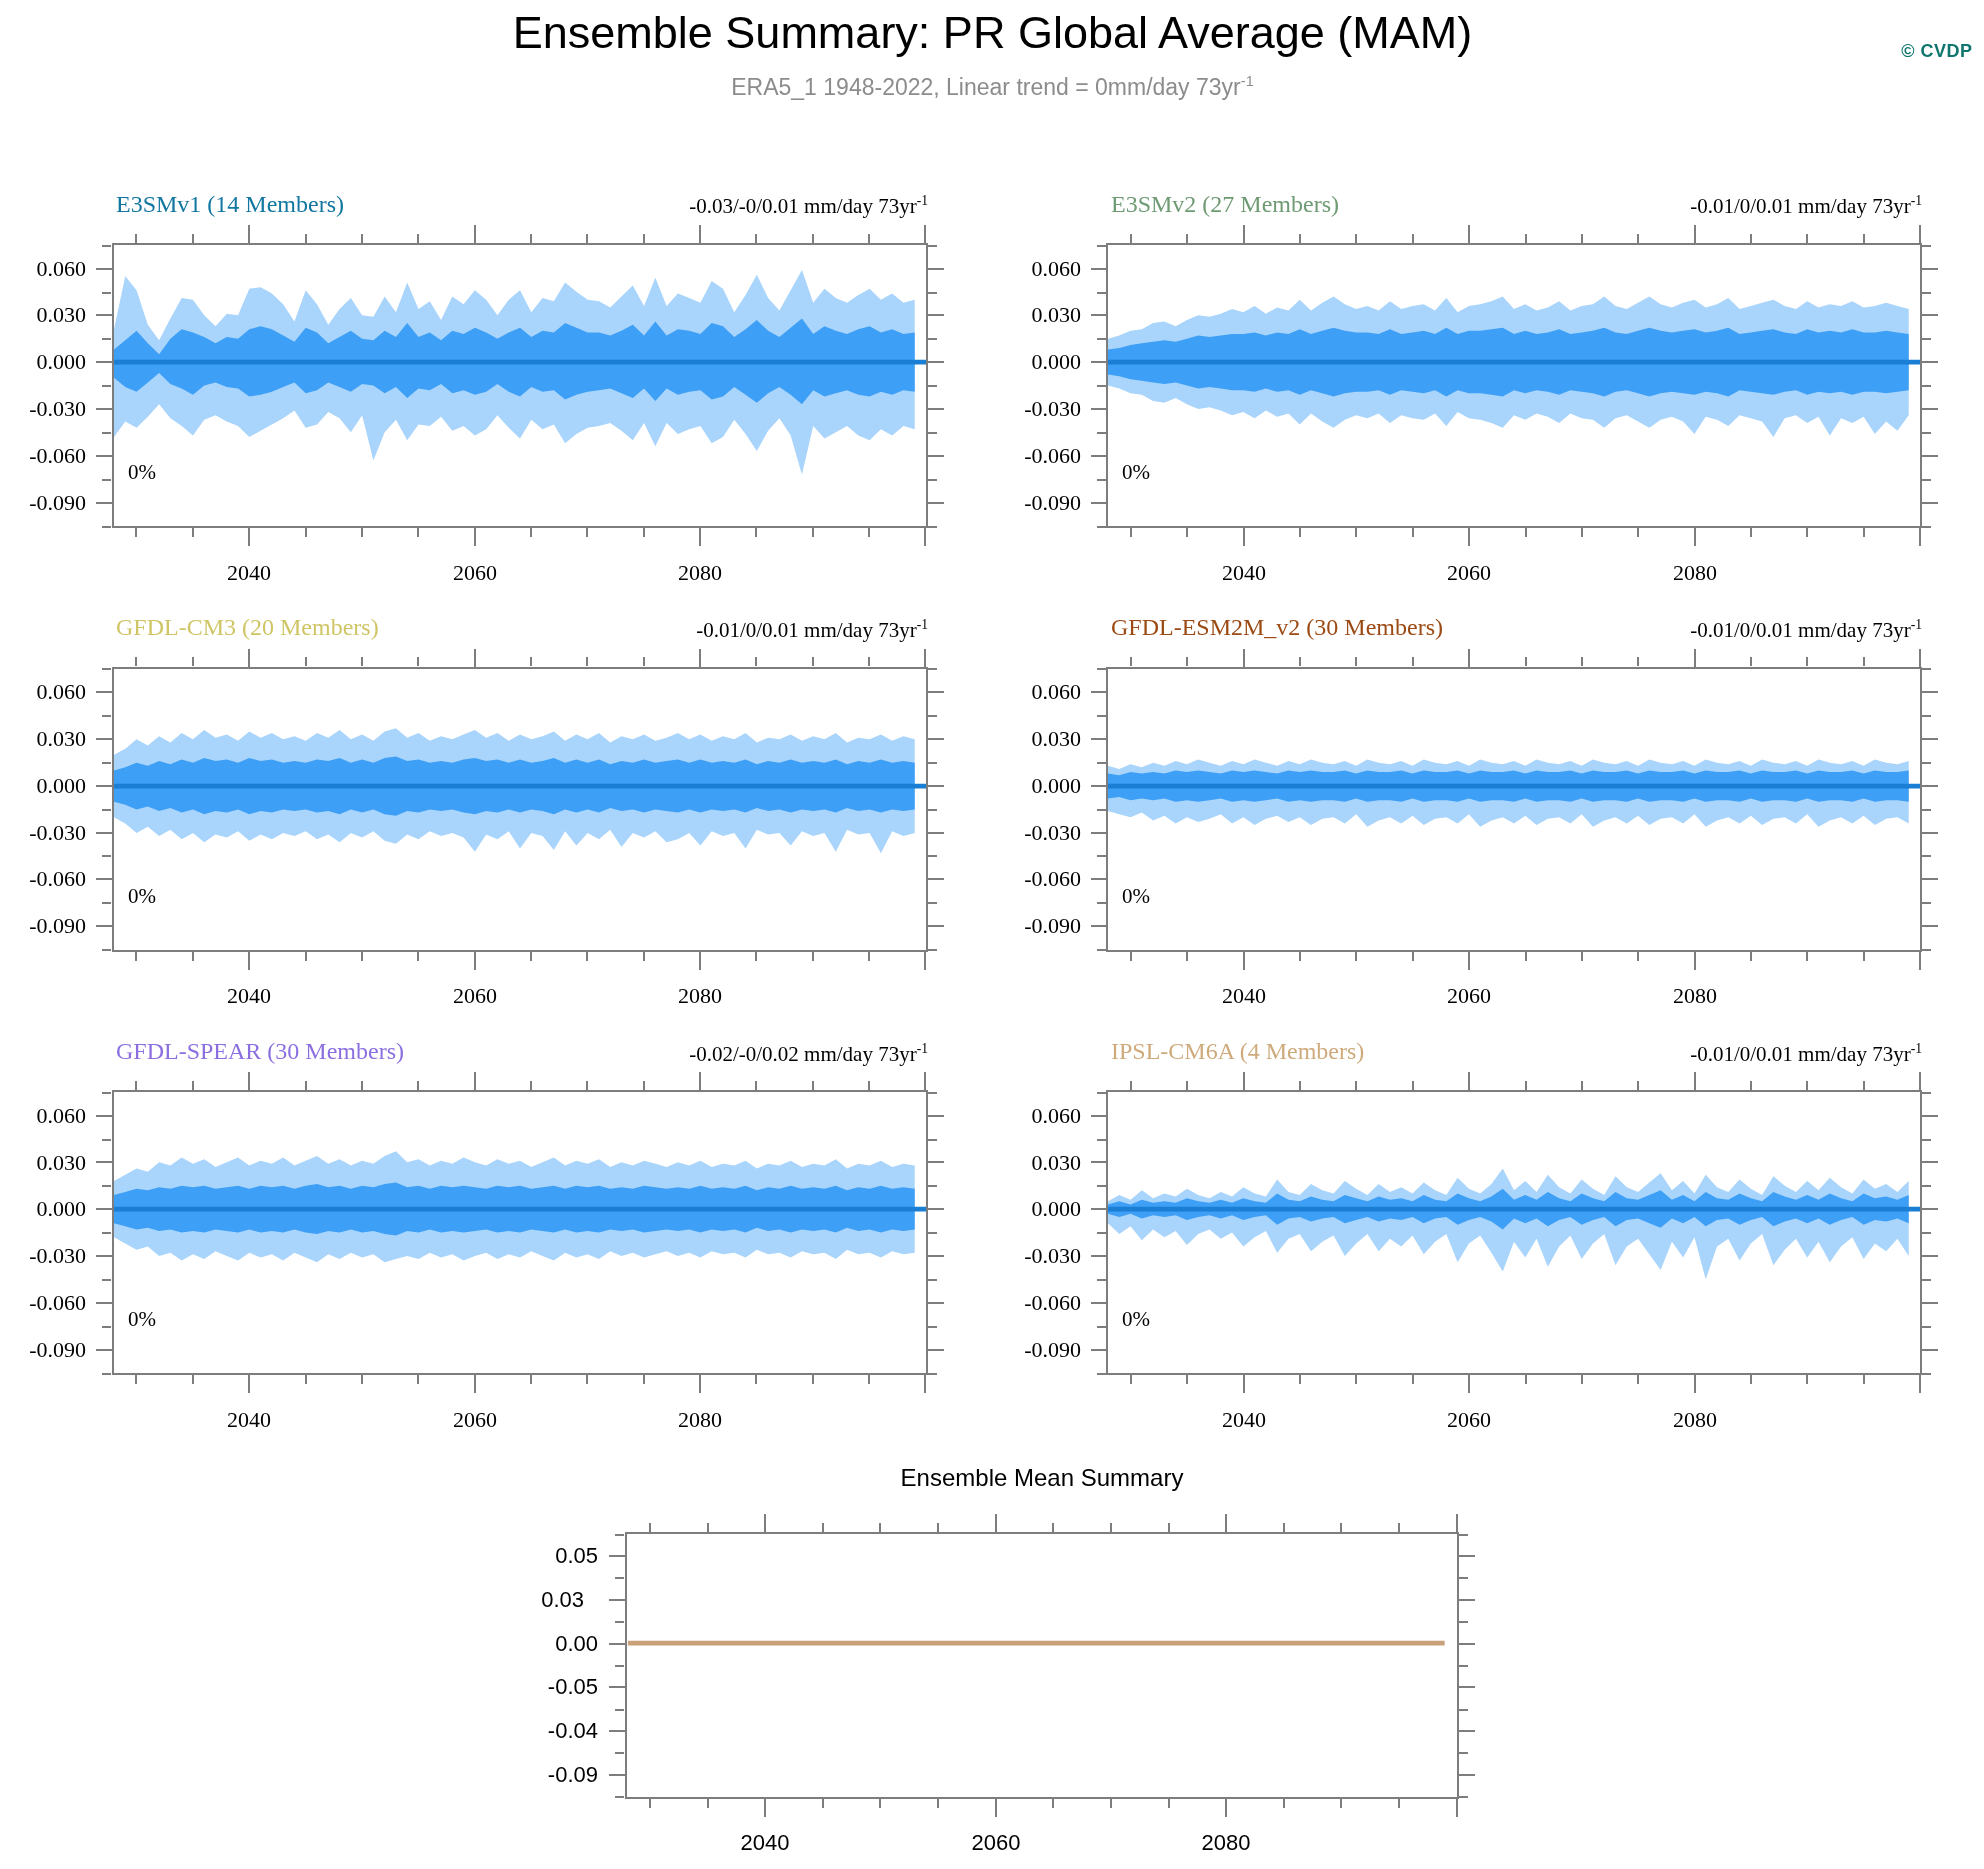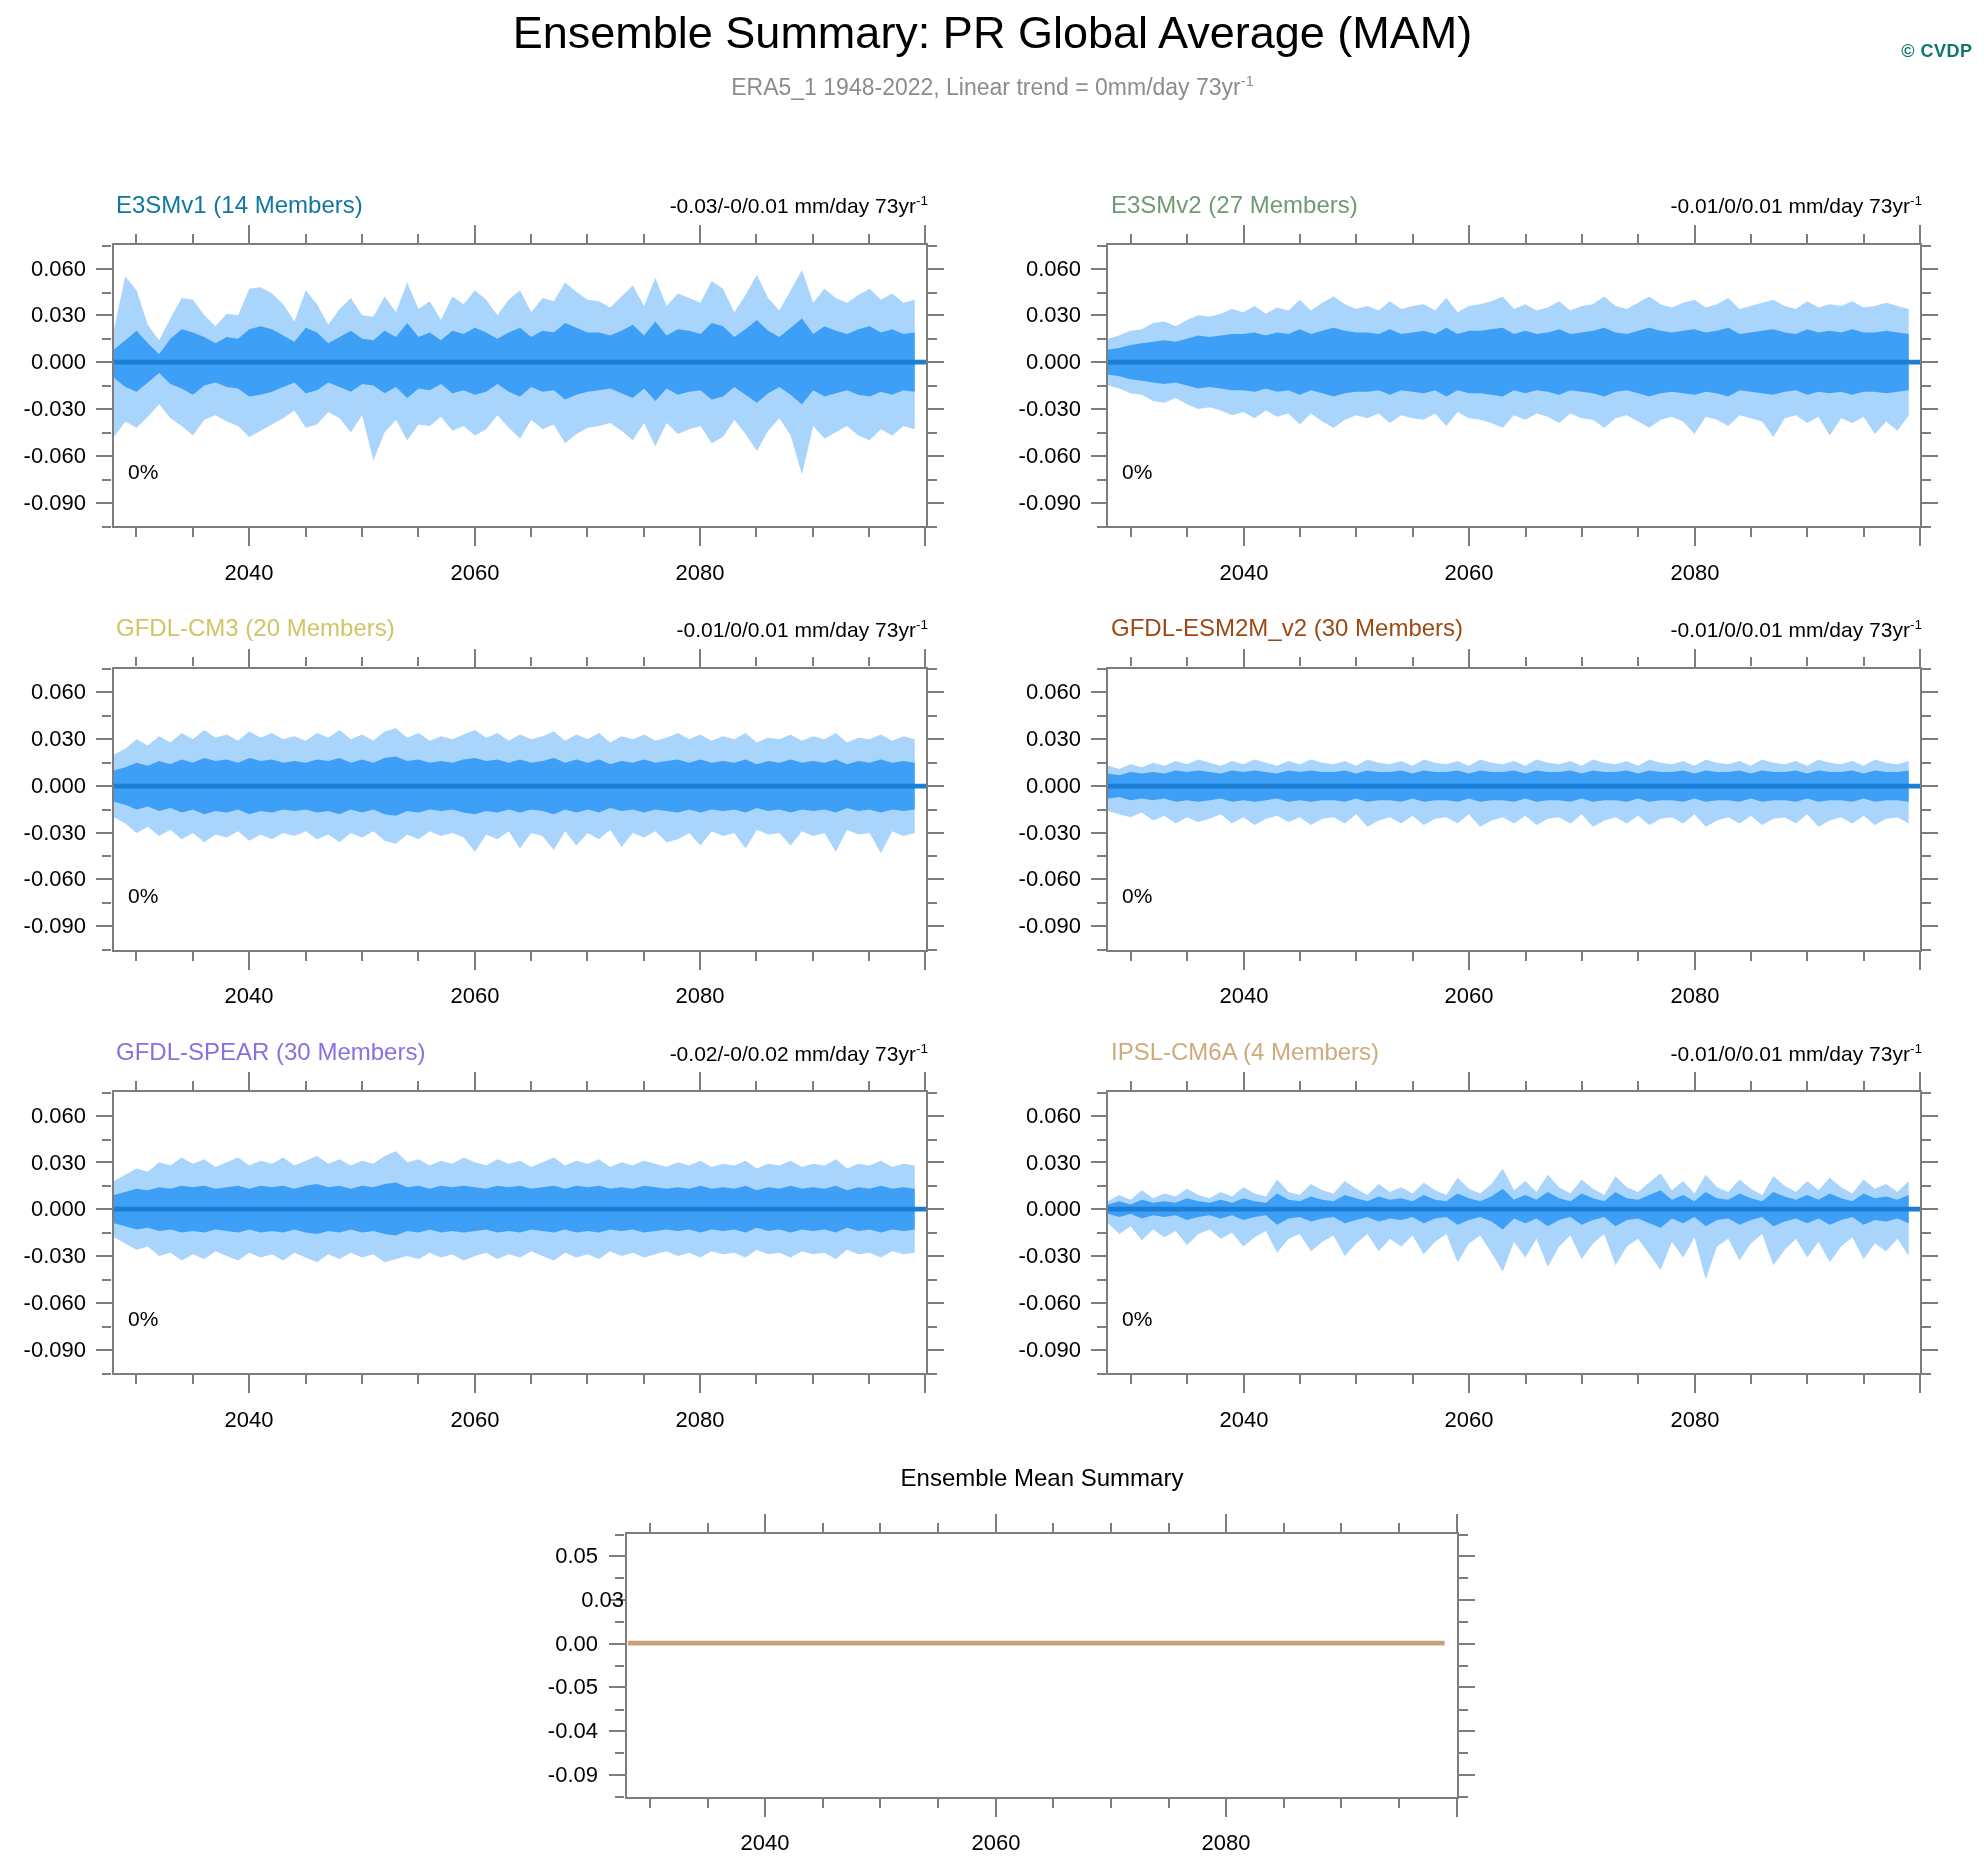--- a/index.html
+++ b/index.html
@@ -5,21 +5,21 @@
   html,body{margin:0;padding:0;background:#fff;}
   body{width:1985px;height:1870px;font-family:"Liberation Sans",sans-serif;position:relative;overflow:hidden;}
 
   #main-title{position:absolute;left:0;top:7.3px;width:1985px;text-align:center;
     font-size:45px;color:#000;letter-spacing:0px;}
   #sub-title{position:absolute;left:0;top:73px;width:1985px;text-align:center;
     font-size:23px;color:#8c8c8c;}
   #sub-title .sup{font-size:14.6px;vertical-align:super;}
   #cvdp{position:absolute;right:12.5px;top:41px;font-size:18px;font-weight:bold;color:#0f766e;letter-spacing:0.5px;}
 
-  .panel{position:absolute;}
+  .panel{position:absolute;font-family:Liberation Serif, serif;}
   .panel-title{position:absolute;font-size:24px;white-space:nowrap;}
   .panel-trend{position:absolute;font-size:21px;color:#000;white-space:nowrap;}
   .panel-trend .sup{font-size:13.6px;vertical-align:super;}
 
   .frame{position:absolute;border:2.1px solid #7d7d7d;box-sizing:border-box;background:#fff;overflow:hidden;}
   .frame svg{display:block;position:absolute;left:0;top:0;}
 
   .ytick-label{position:absolute;font-size:22px;color:#000;text-align:right;white-space:nowrap;
     transform:translateY(-50%);}
   .xtick-label{position:absolute;font-size:22px;color:#000;text-align:center;white-space:nowrap;
@@ -513,21 +513,21 @@
     <div class="frame" style="left: 625px; top: 1532px; width: 834px; height: 267px;">
       <svg width="830" height="262" viewBox="0 0 1587 502">
         <polyline points="0.00,209.17 1564.96,209.17" fill="none" stroke="#c8a179" stroke-width="9"></polyline>
       </svg>
     </div>
     <div class="tick tick-y-major" style="left: 609px; top: 1555px;"></div>
     <div class="tick tick-y-major" style="left: 1459px; top: 1555px;"></div>
     <div class="ytick-label" style="left: 478px; top: 1556px; width: 120px;">0.05</div>
     <div class="tick tick-y-major" style="left: 609px; top: 1599px;"></div>
     <div class="tick tick-y-major" style="left: 1459px; top: 1599px;"></div>
-    <div class="ytick-label" style="left: 504px; top: 1600px; width: 120px;">0.03</div>
+    <div class="ytick-label" style="left: 464px; top: 1600px; width: 120px;">0.03</div>
     <div class="tick tick-y-major" style="left: 609px; top: 1643px;"></div>
     <div class="tick tick-y-major" style="left: 1459px; top: 1643px;"></div>
     <div class="ytick-label" style="left: 478px; top: 1644px; width: 120px;">0.00</div>
     <div class="tick tick-y-major" style="left: 609px; top: 1686px;"></div>
     <div class="tick tick-y-major" style="left: 1459px; top: 1686px;"></div>
     <div class="ytick-label" style="left: 478px; top: 1687px; width: 120px;">-0.05</div>
     <div class="tick tick-y-major" style="left: 609px; top: 1730px;"></div>
     <div class="tick tick-y-major" style="left: 1459px; top: 1730px;"></div>
     <div class="ytick-label" style="left: 478px; top: 1731px; width: 120px;">-0.04</div>
     <div class="tick tick-y-major" style="left: 609px; top: 1774px;"></div>

